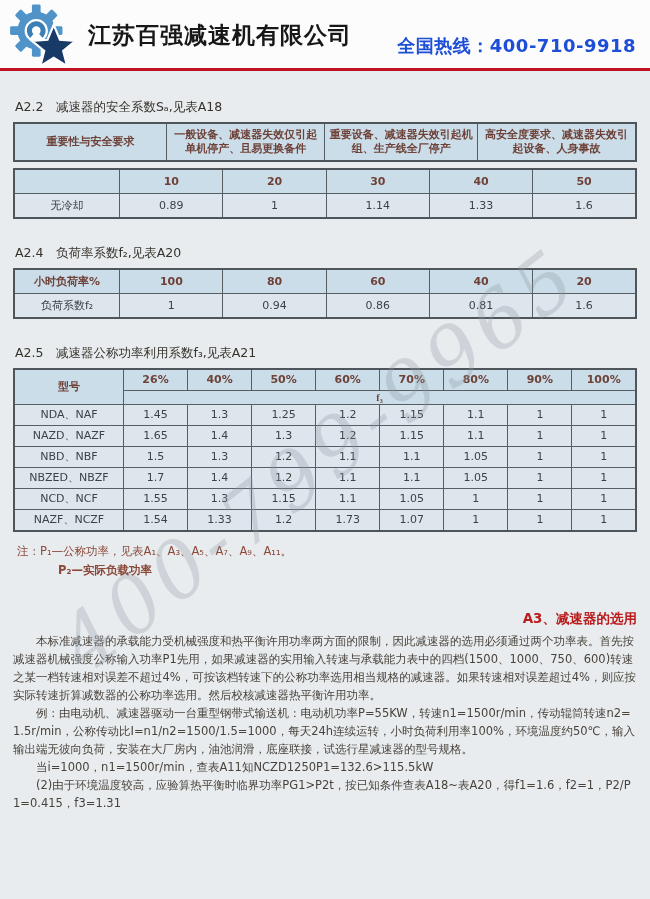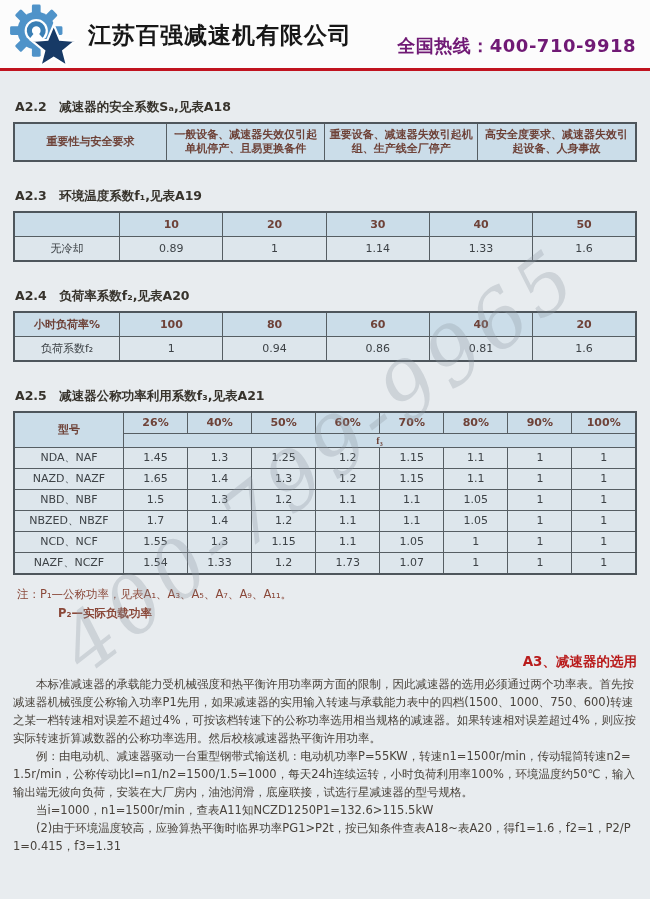--- a/index.html
+++ b/index.html
@@ -12,28 +12,28 @@
 
   
   .hdr{position:relative;height:68px;background:#fcfcfc;}
   .logo{position:absolute;left:8px;top:3px;}
   .cname{
     position:absolute;left:88px;top:20px;
     font-size:23px;font-weight:bold;color:#171717;letter-spacing:1px;
   }
   .hotline{
     position:absolute;right:14px;top:34px;
-    font-size:18px;font-weight:bold;color:#701a75;letter-spacing:.5px;
+    font-size:18px;font-weight:bold;color:#1d4ed8;letter-spacing:.5px;
   }
   .redline{height:3px;background:#c0131f;}
 
   
   .content{position:relative;padding:0 13px;}
   .sec-title{
-    margin:26px 0 0 2px;font-size:12.5px;font-weight:bold;color:#37332c;
+    margin:26px 0 0 2px;font-size:12.5px;font-weight:normal;color:#37332c;
   }
   .sec-title.first{margin-top:28px;}
 
   table.tbl{
     width:100%;border-collapse:collapse;margin-top:6px;
     border:2px solid #4e565c;table-layout:fixed;
   }
   table.tbl td{
     border:1px solid #565e63;text-align:center;vertical-align:middle;
     font-size:11px;color:#3d4246;background:#dde6ec;
@@ -111,21 +111,20 @@
       <tbody>
           <tr>
             <td class="th">重要性与安全要求</td>
             <td class="th">一般设备、减速器失效仅引起单机停产、且易更换备件</td>
             <td class="th">重要设备、减速器失效引起机组、生产线全厂停产</td>
             <td class="th">高安全度要求、减速器失效引起设备、人身事故</td>
           </tr>
         </tbody>
     </table>
 
-    <div class="sec-title">A2.3　环境温度系数f₁,见表A19</div>
     <table class="tbl">
       <colgroup>
           <col style="width:17%">
           <col style="width:16.6%">
           <col style="width:16.6%">
           <col style="width:16.6%">
           <col style="width:16.6%">
           <col style="width:16.6%">
         </colgroup>
       <tbody>

